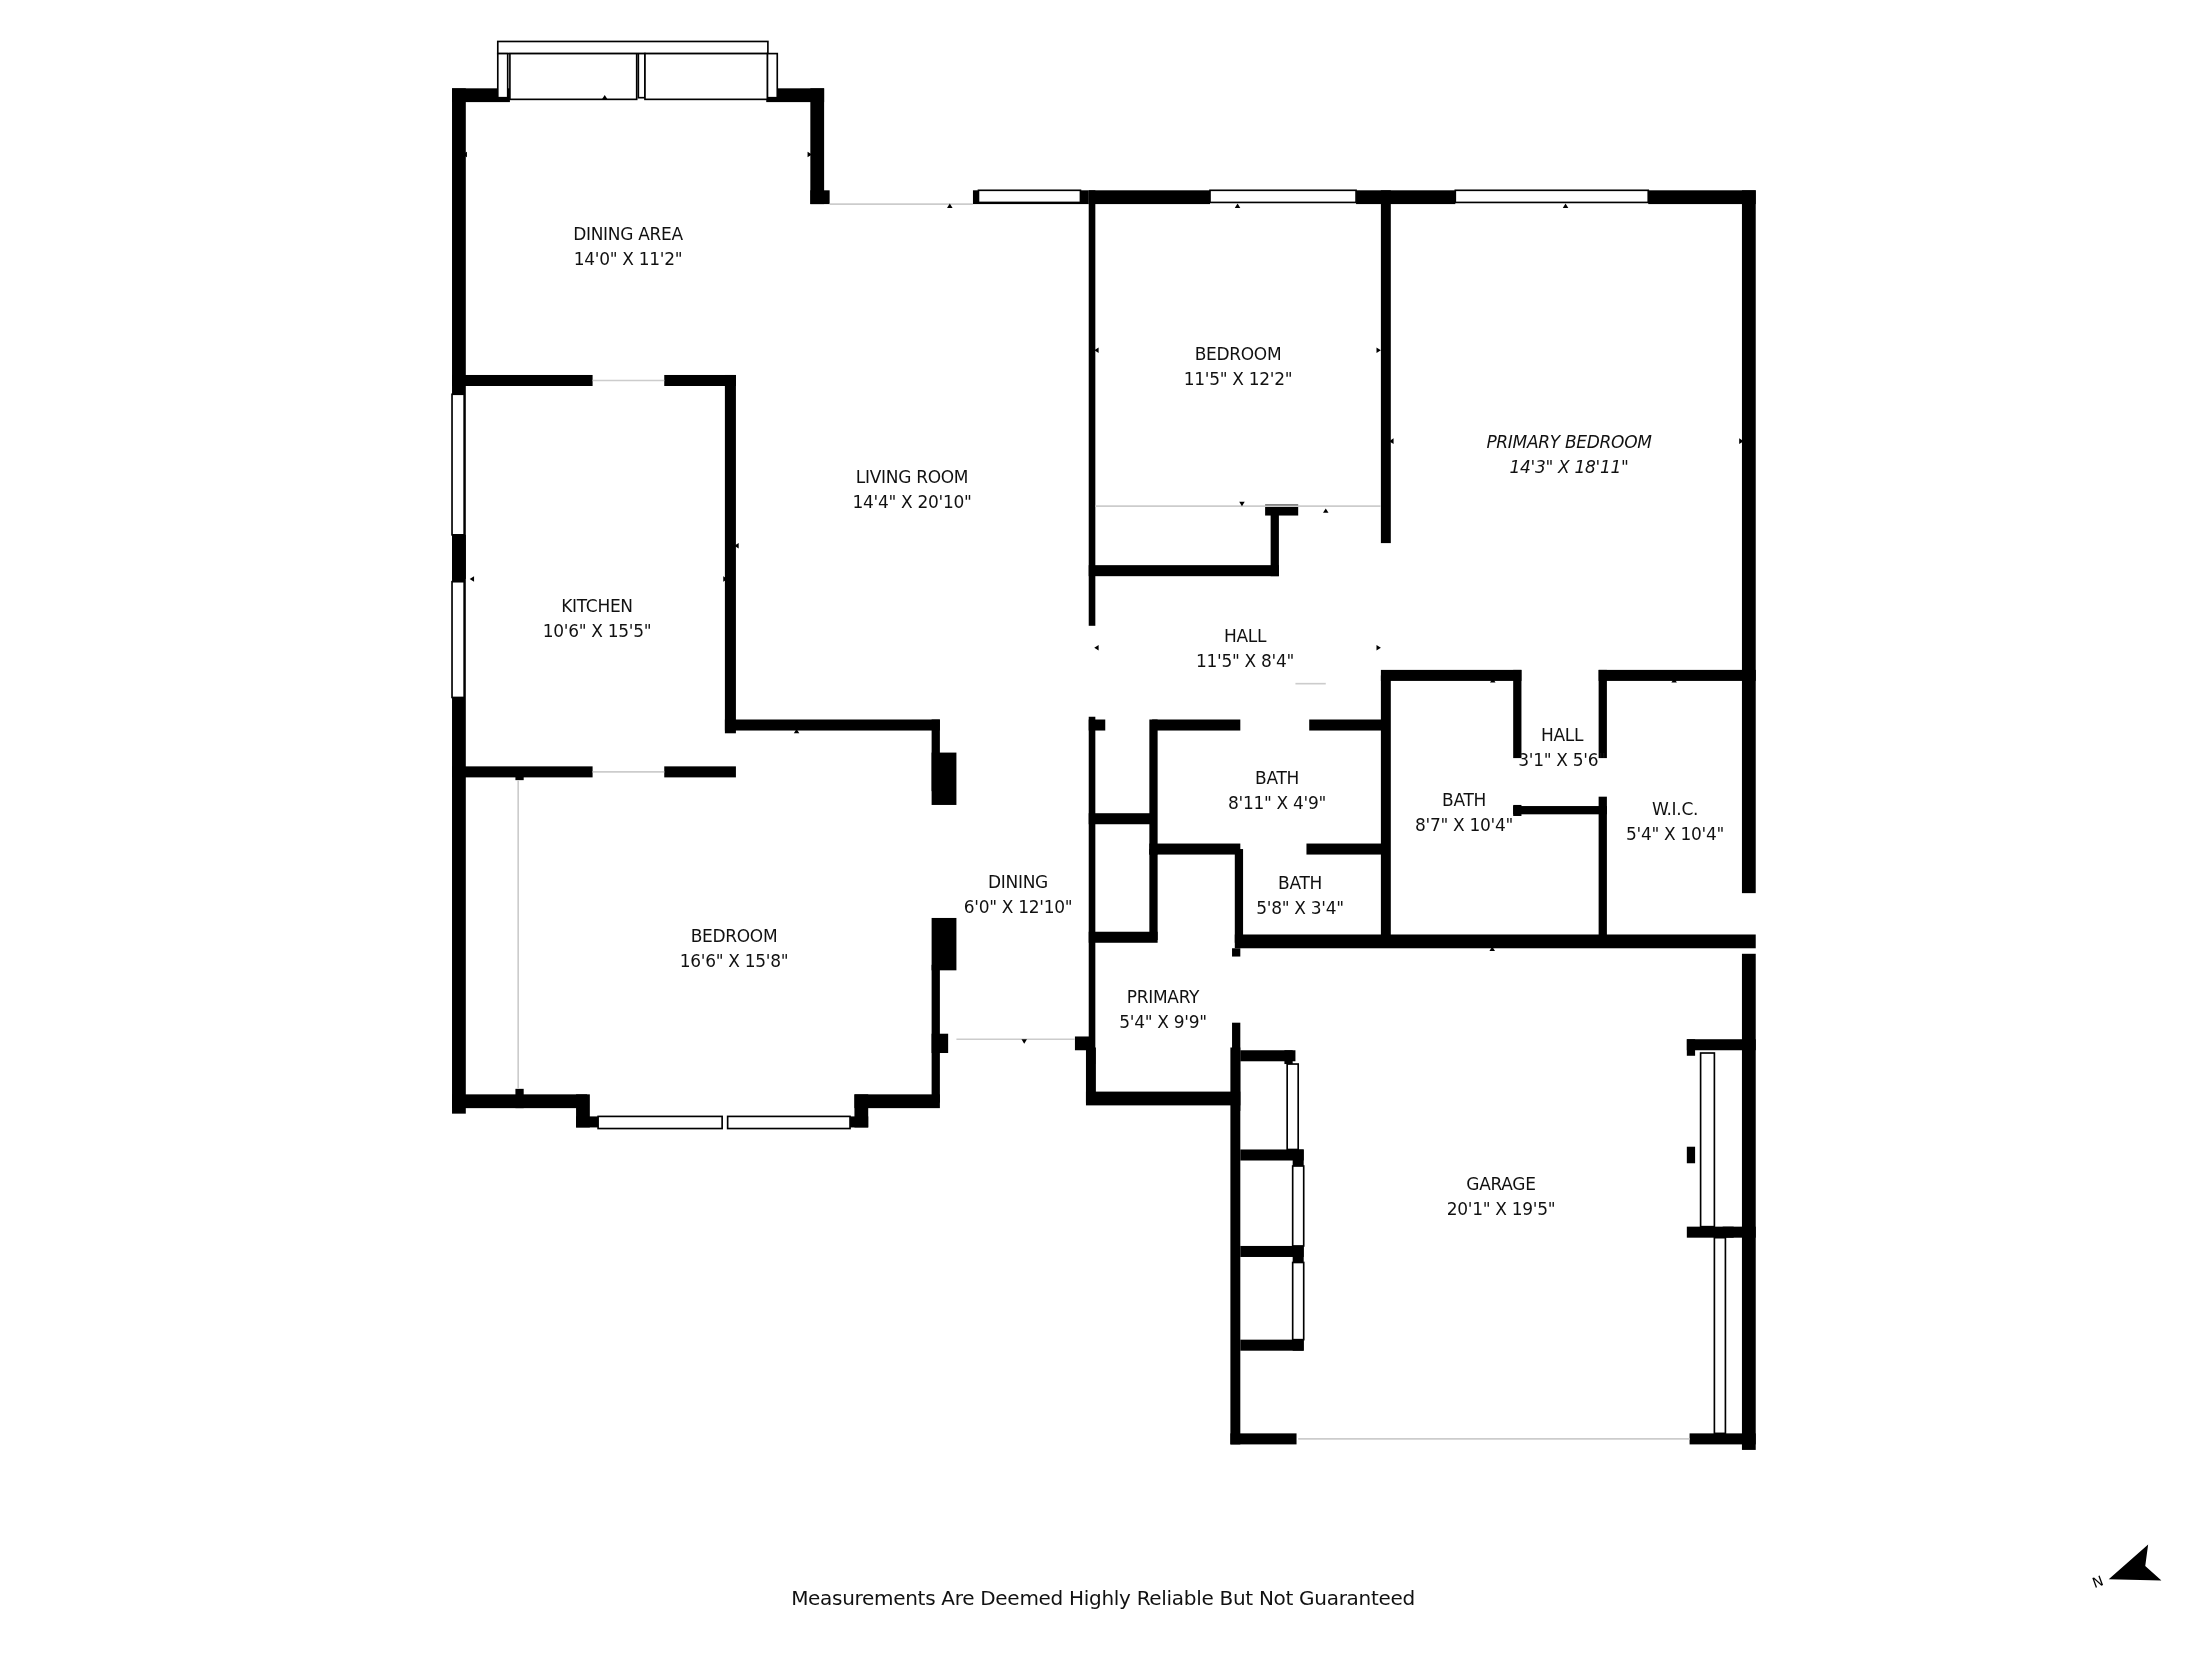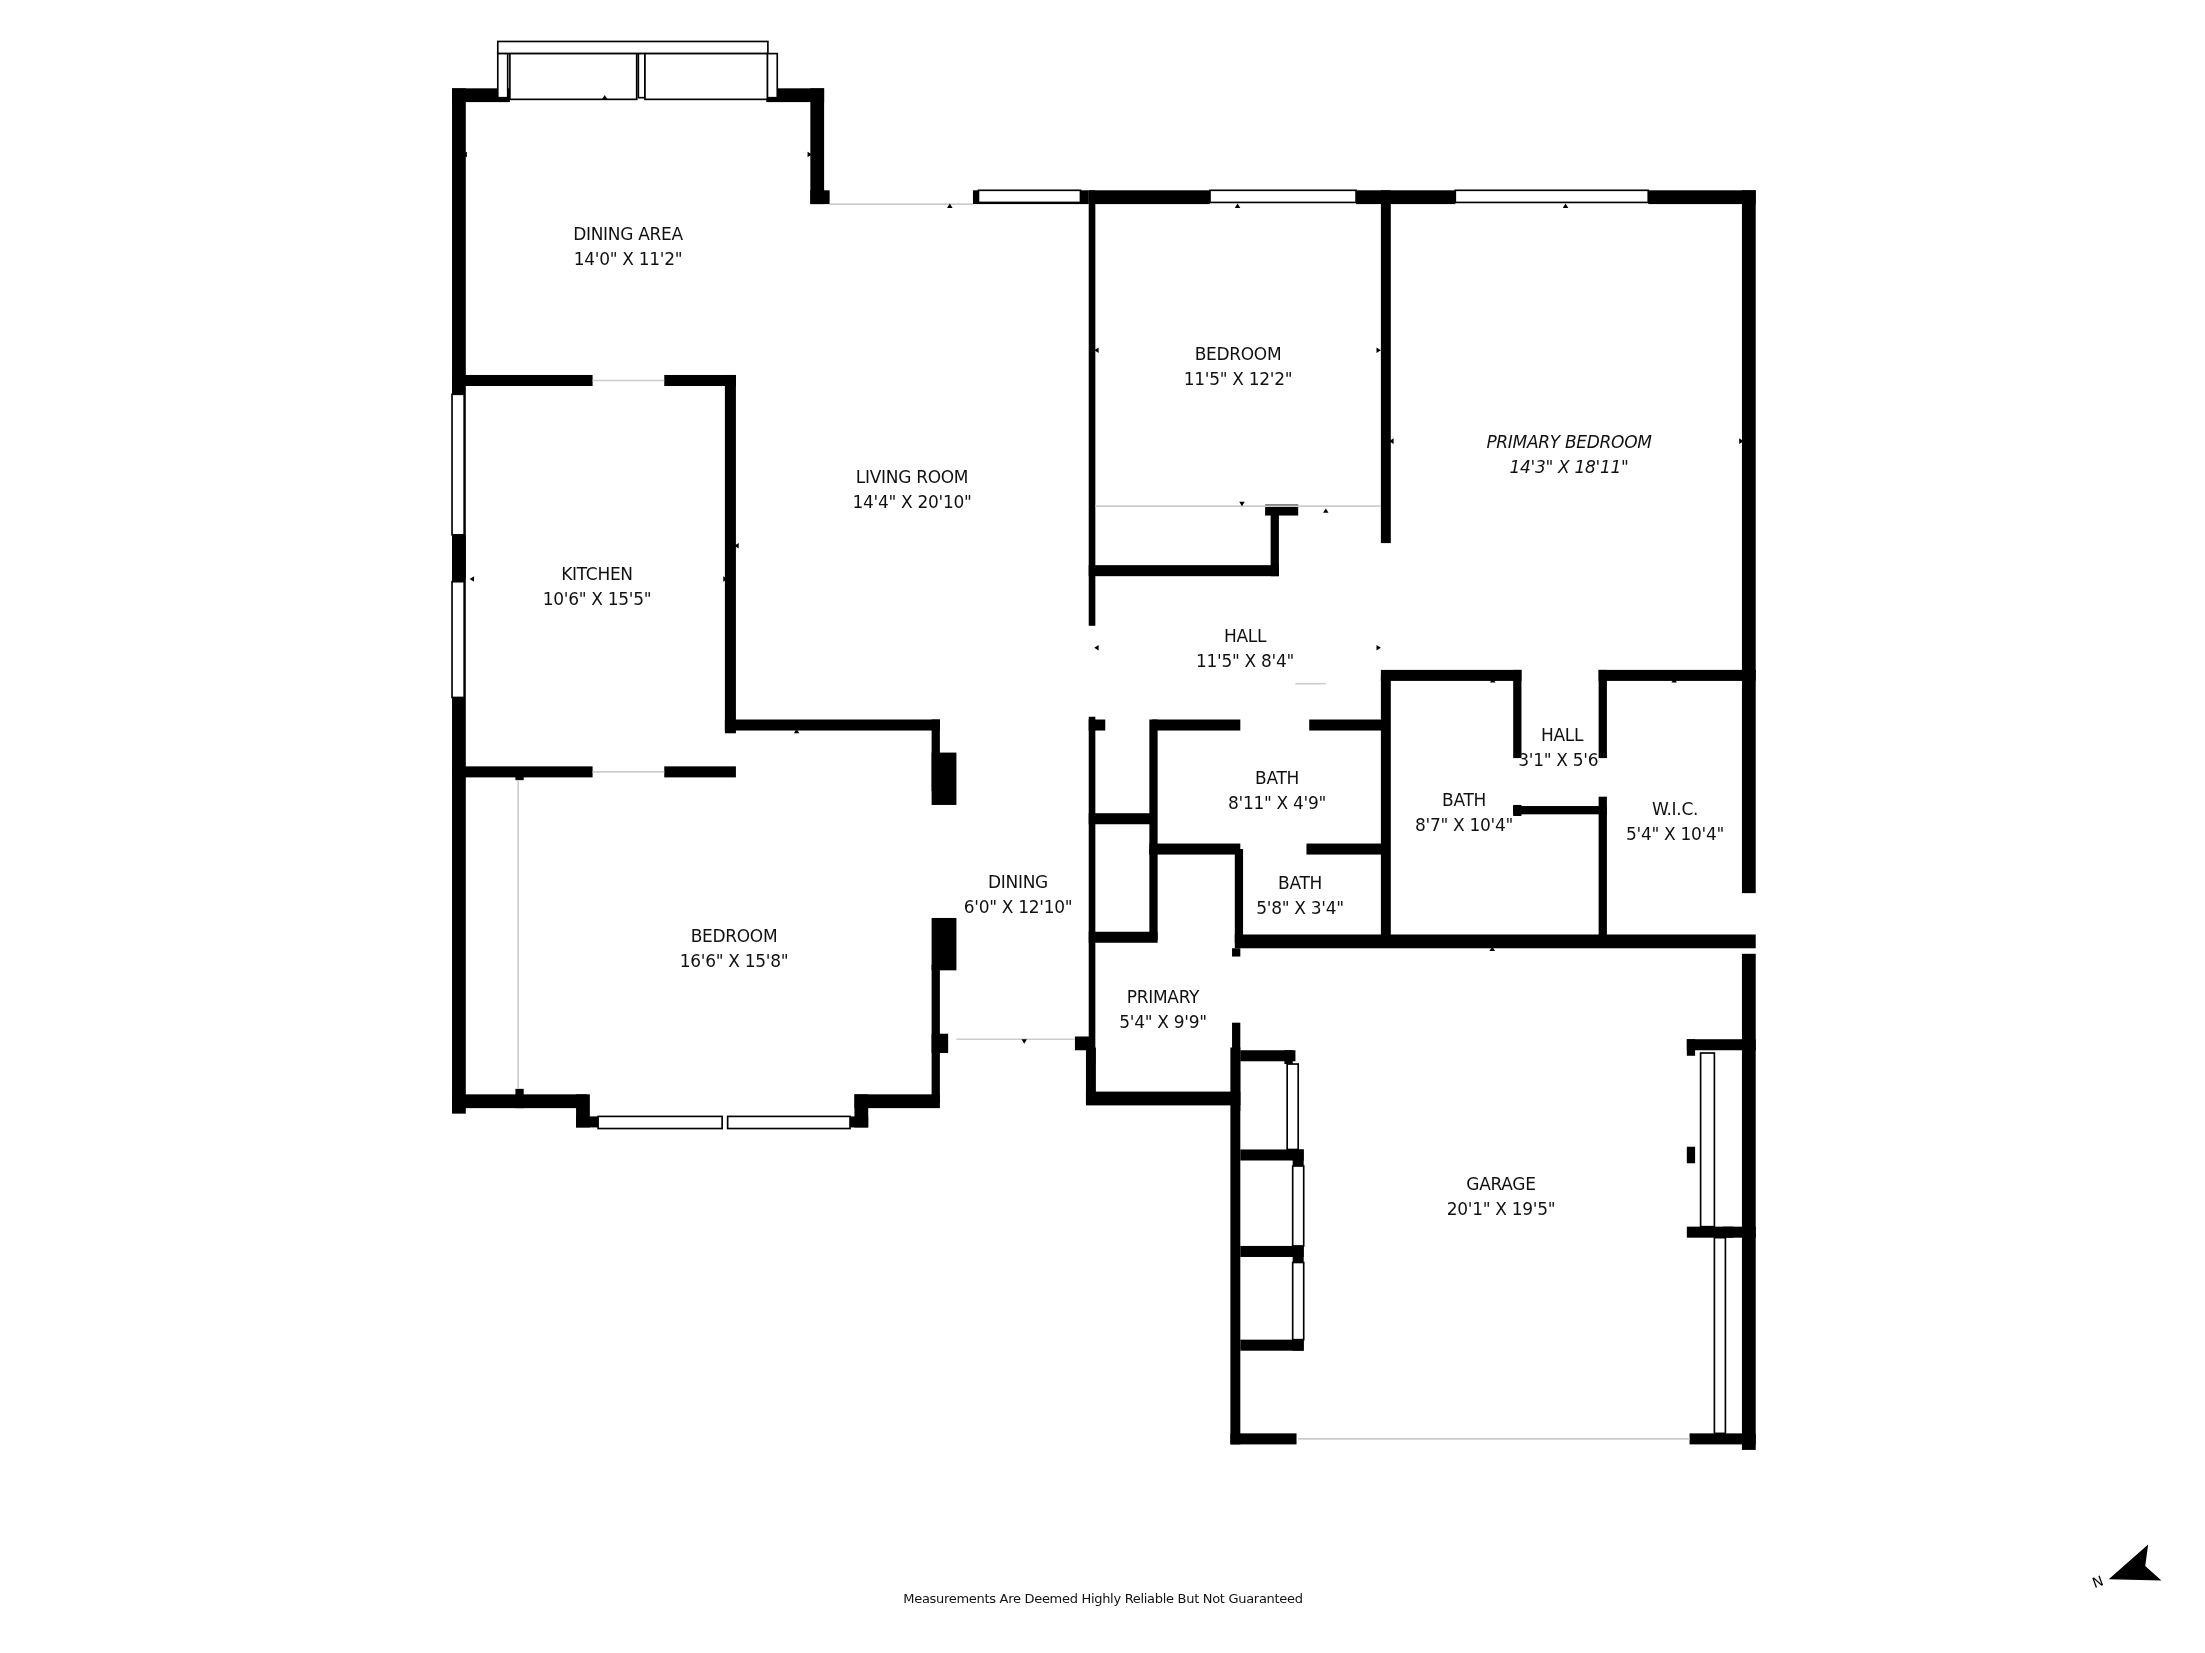--- a/index.html
+++ b/index.html
@@ -3,21 +3,21 @@
 <meta charset="utf-8">
 <style>
   html, body { margin: 0; padding: 0; background: #ffffff; }
   body { width: 2205px; height: 1654px; position: relative; overflow: hidden; font-family: "Liberation Sans", "DejaVu Sans", sans-serif; }
   #plan { position: absolute; left: 0; top: 0; width: 2205px; height: 1654px; }
   .wall { fill: #000000; }
   .window { fill: #ffffff; stroke: #000000; stroke-width: 3; }
   .marker { fill: #000000; }
   .room-label { position: absolute; transform: translate(-50%, -50%); text-align: center; color: #111111; font-family: "DejaVu Sans", sans-serif; font-size: 17px; line-height: 25px; letter-spacing: -0.3px; white-space: nowrap; }
   .room-label span { display: block; }
-  .footer { position: absolute; left: 1103px; top: 1598px; transform: translate(-50%, -50%); font-family: "DejaVu Sans", sans-serif; font-size: 13px; color: #111111; white-space: nowrap; letter-spacing: -0.3px; }
+  .footer { position: absolute; left: 1103px; top: 1598px; transform: translate(-50%, -50%); font-family: "DejaVu Sans", sans-serif; font-size: 20px; color: #111111; white-space: nowrap; letter-spacing: -0.3px; }
   .compass { position: absolute; left: 2067px; top: 1527px; width: 110px; height: 83px; }
 </style>
 </head>
 <body>
 
 <svg id="plan" viewBox="0 0 4000 3000" xmlns="http://www.w3.org/2000/svg">
 
   <g>
 
     <rect class="wall" x="820" y="160" width="105" height="25"></rect>
@@ -180,21 +180,21 @@
 </svg>
 
 <div class="room-label" style="left:628px; top:247px;">
   <span>DINING AREA</span>
   <span>14'0" X 11'2"</span>
 </div>
 <div class="room-label" style="left:912px; top:490px;">
   <span>LIVING ROOM</span>
   <span>14'4" X 20'10"</span>
 </div>
-<div class="room-label" style="left:597px; top:587px;">
+<div class="room-label" style="left:597px; top:619px;">
   <span>KITCHEN</span>
   <span>10'6" X 15'5"</span>
 </div>
 <div class="room-label" style="left:734px; top:949px;">
   <span>BEDROOM</span>
   <span>16'6" X 15'8"</span>
 </div>
 <div class="room-label" style="left:1018px; top:895px;">
   <span>DINING</span>
   <span>6'0" X 12'10"</span>

